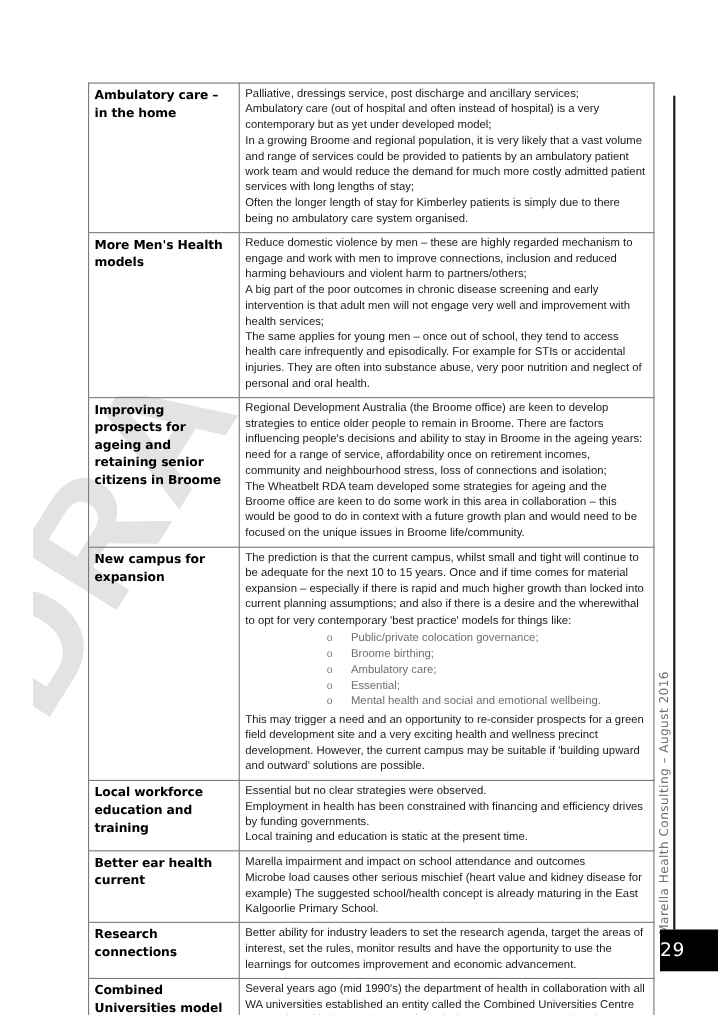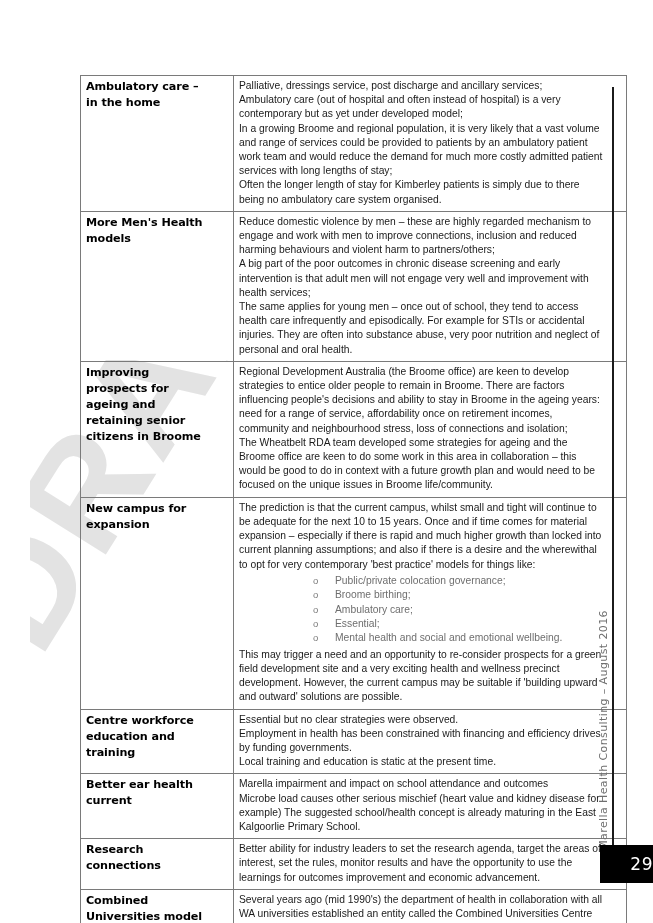--- a/index.html
+++ b/index.html
@@ -50,21 +50,21 @@
     top: 75px;
     width: 494px;
     border-collapse: collapse;
     table-layout: fixed;
     z-index: 2;
     background: transparent;
   }
   table.doc-table td {
     border: 1px solid #7a7a7a;
     vertical-align: top;
-    padding: 3px 21px 4px 5px;
+    padding: 3px 5px 4px 5px;
     background: transparent;
   }
   td.col-head {
     width: 126px;
     font-family: "DejaVu Sans", sans-serif;
     font-weight: bold;
     font-size: 11.2px;
     line-height: 16px;
     letter-spacing: -0.1px;
     color: #000;
@@ -141,21 +141,21 @@
     position: absolute;
     left: 600px;
     top: 845px;
     width: 53px;
     height: 38px;
     background: #000000;
     color: #ffffff;
     z-index: 4;
     display: flex;
     align-items: center;
-    justify-content: flex-end;
+    justify-content: flex-start;
   }
   #page-badge span {
     font-family: "DejaVu Sans", sans-serif;
     font-size: 17px;
     color: #ffffff;
     letter-spacing: 0.5px;
   }
 </style>
 </head>
 <body>
@@ -200,21 +200,21 @@
               <li><span class="bullet-o">o</span><span>Public/private colocation governance;</span></li>
               <li><span class="bullet-o">o</span><span>Broome birthing;</span></li>
               <li><span class="bullet-o">o</span><span>Ambulatory care;</span></li>
               <li><span class="bullet-o">o</span><span>Essential;</span></li>
               <li><span class="bullet-o">o</span><span>Mental health and social and emotional wellbeing.</span></li>
             </ul>
             <p>This may trigger a need and an opportunity to re-consider prospects for a green field development site and a very exciting health and wellness precinct development. However, the current campus may be suitable if 'building upward and outward' solutions are possible.</p>
           </td>
         </tr>
         <tr>
-          <td class="col-head">Centre workforce education and training</td>
+          <td class="col-head">Local workforce education and training</td>
           <td class="col-body">
             <p>Essential but no clear strategies were observed.</p>
             <p>Employment in health has been constrained with financing and efficiency drives by funding governments.</p>
             <p>Local training and education is static at the present time.</p>
           </td>
         </tr>
         <tr>
           <td class="col-head">Better ear health current</td>
           <td class="col-body">
             <p>Marella impairment and impact on school attendance and outcomes</p>

